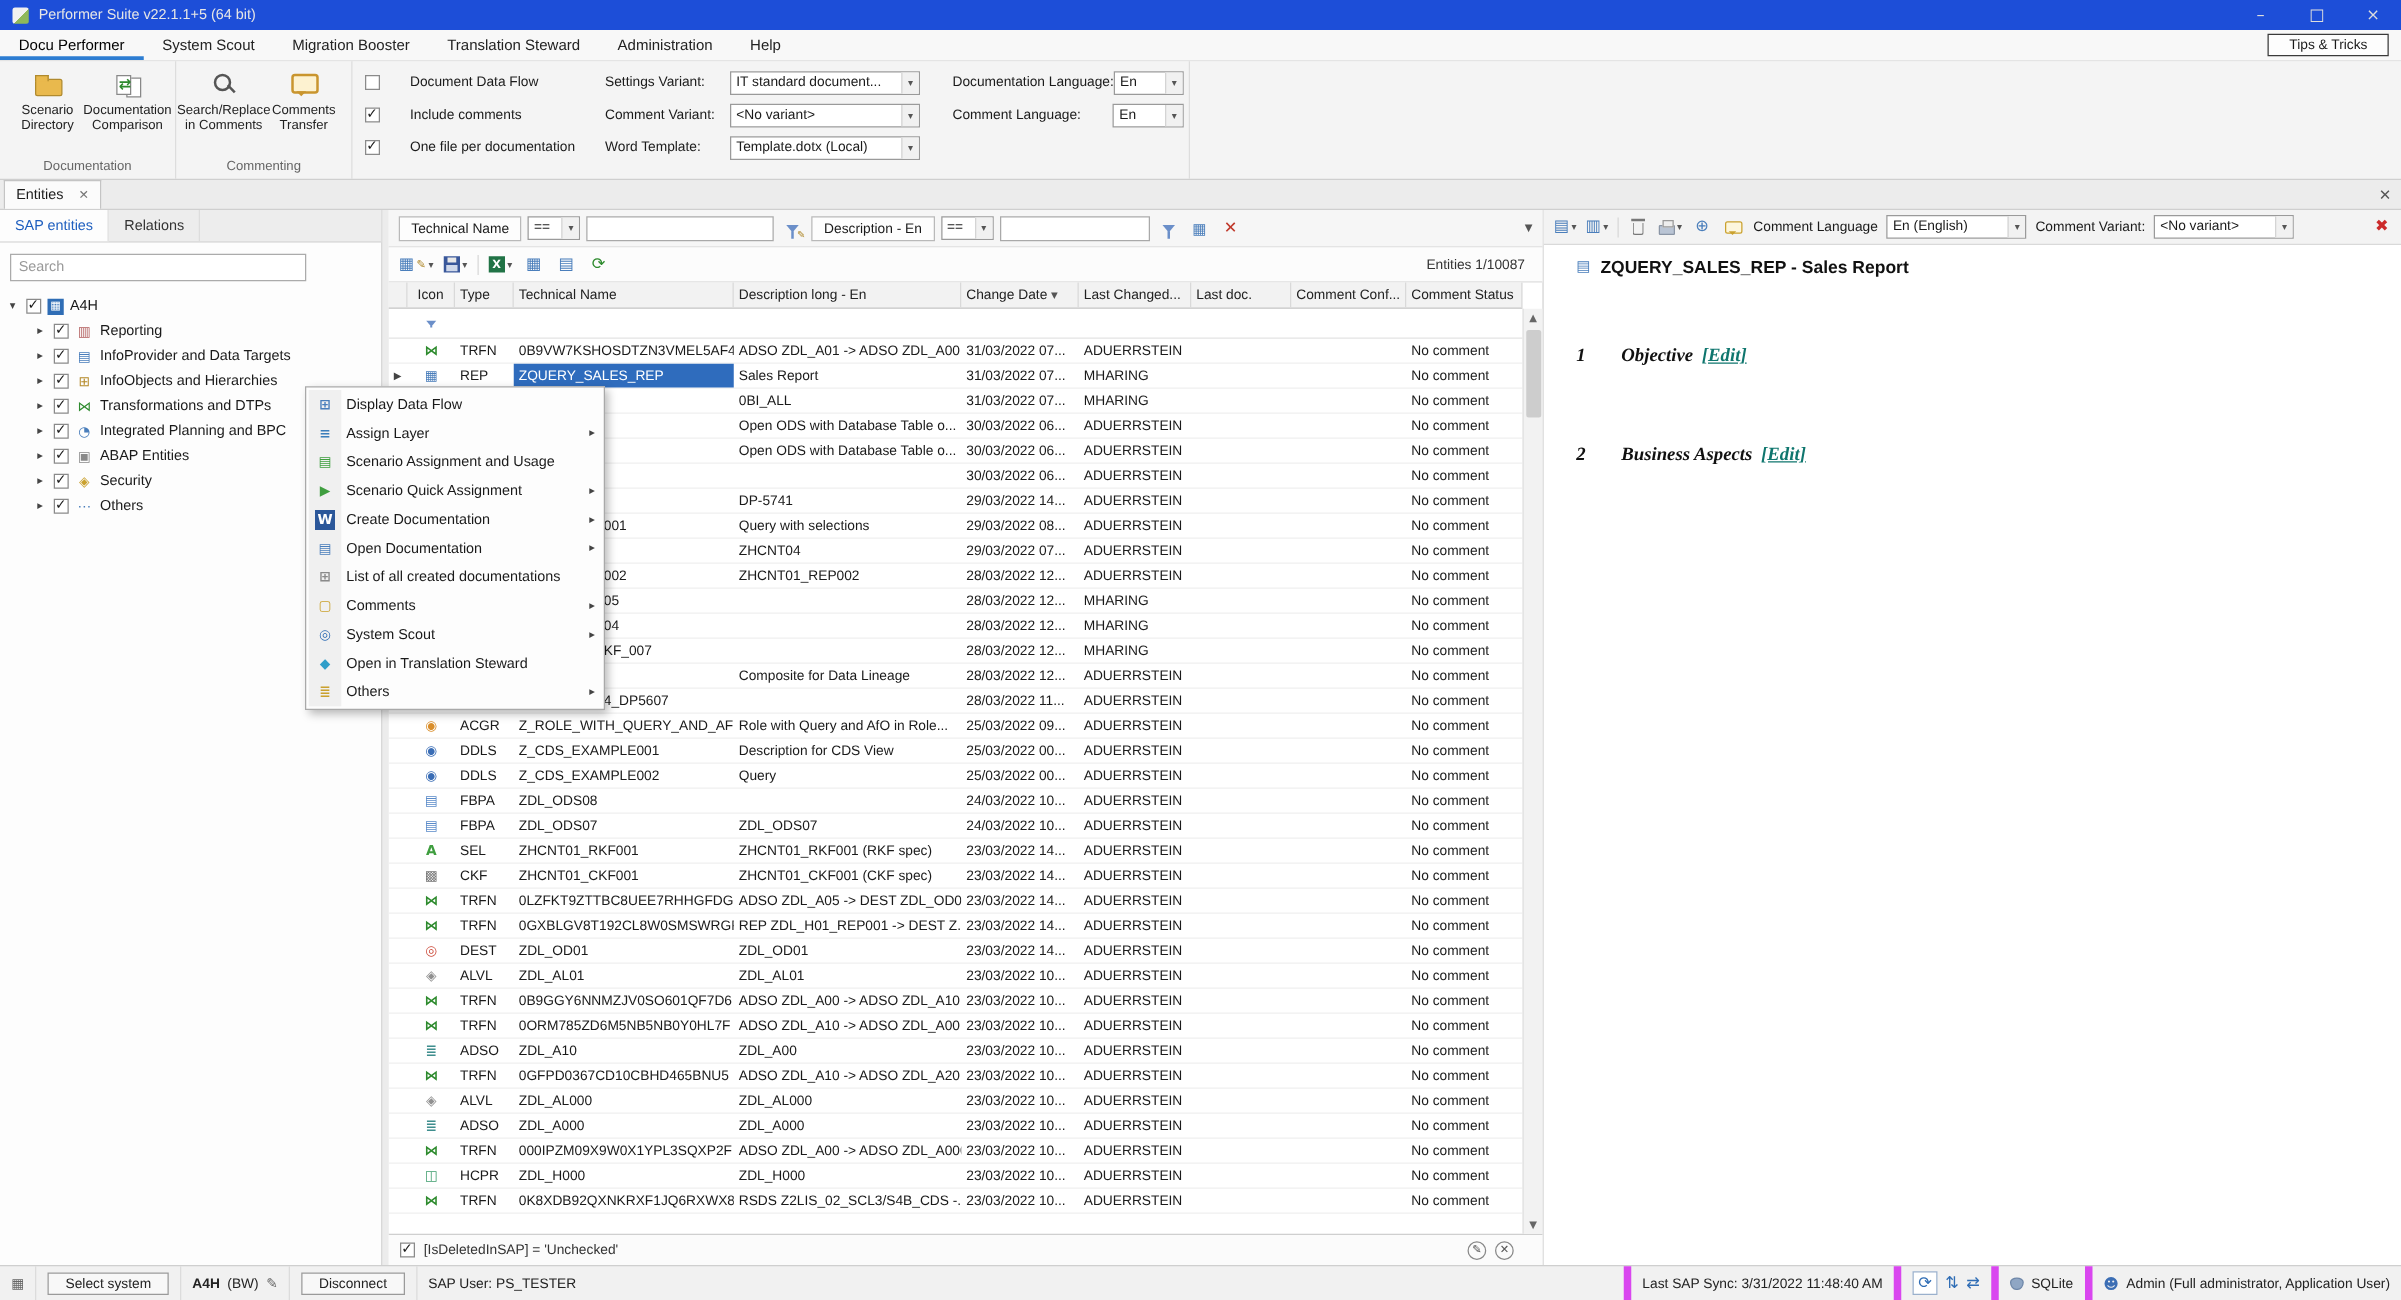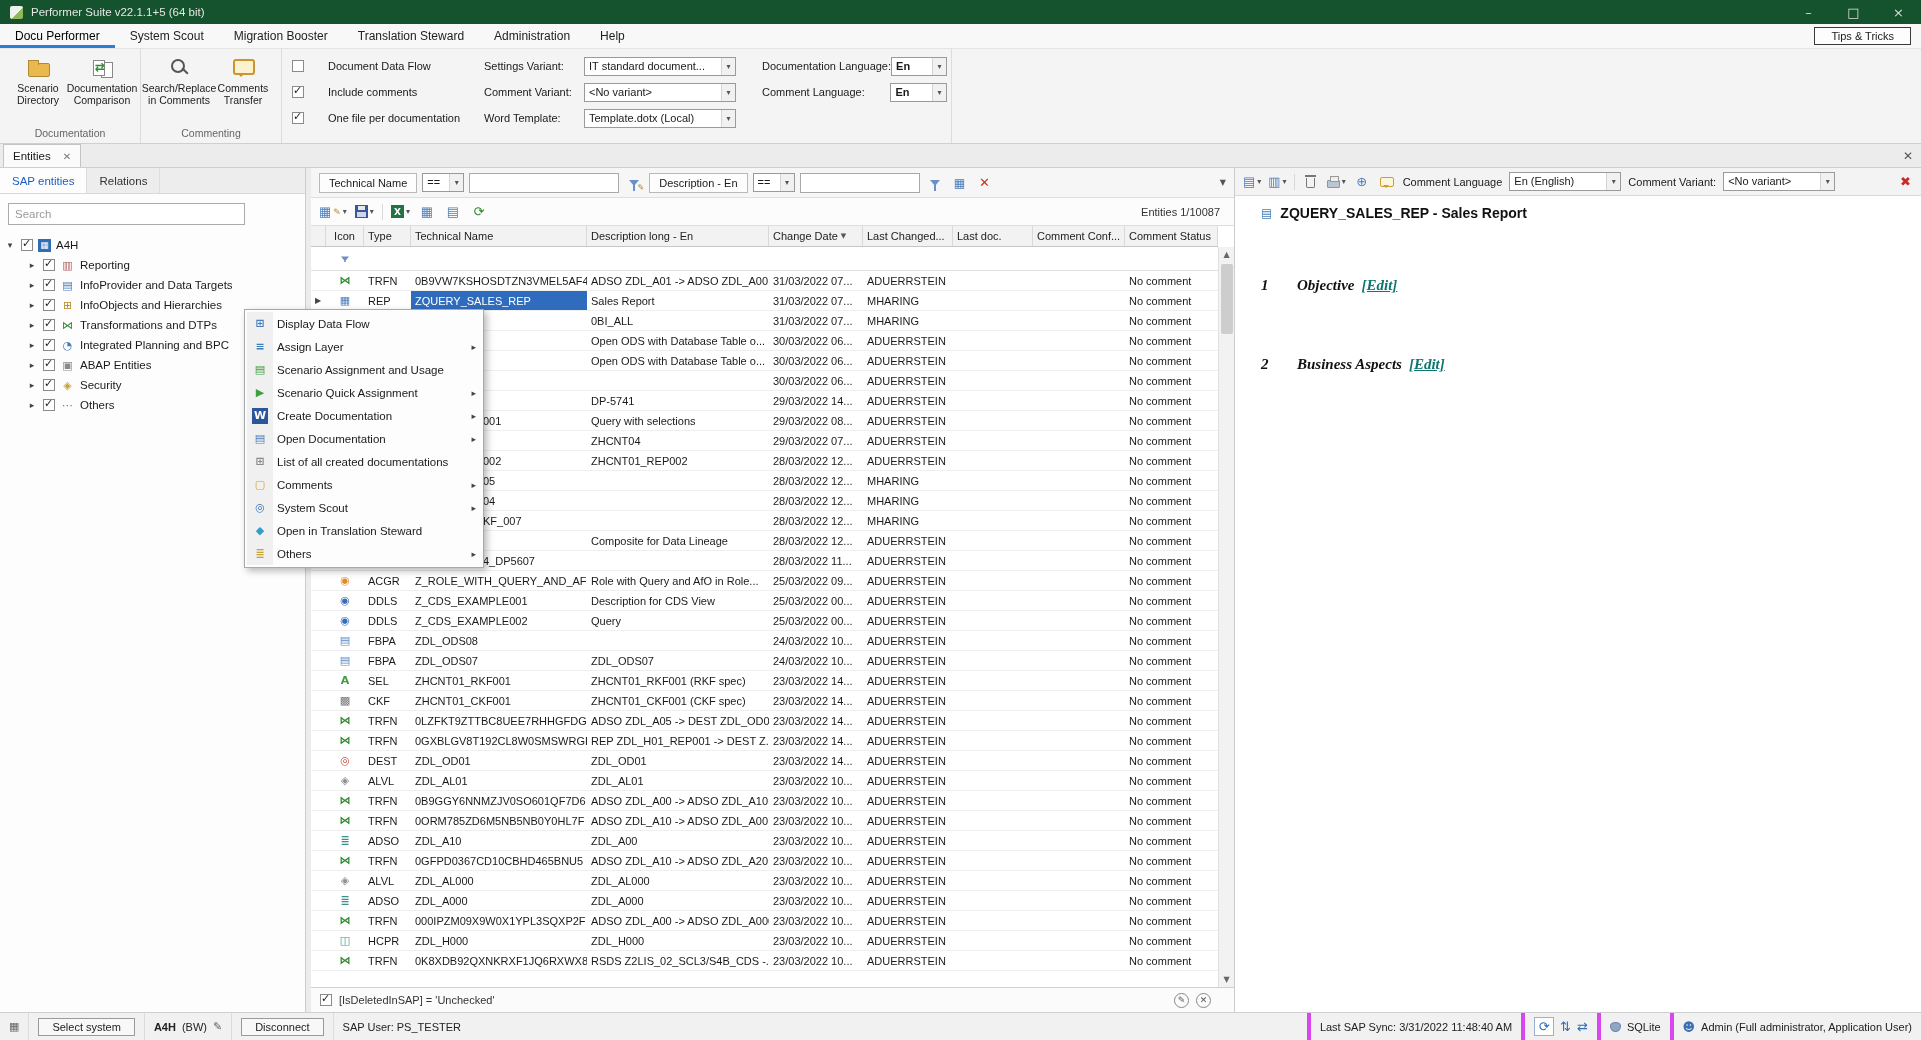--- a/index.html
+++ b/index.html
@@ -1,21 +1,21 @@
 <!DOCTYPE html>
 <html><head>
 <meta charset="utf-8">
 <style>
   *{margin:0;padding:0;box-sizing:border-box;}
   html,body{width:1921px;height:1040px;}
   body{font-family:"Liberation Sans",sans-serif;font-size:12px;color:#1a1a1a;background:#e9e9e9;overflow:hidden;position:relative;}
   .glyph{font-family:"DejaVu Sans",sans-serif;}
 
   
-  .titlebar{position:absolute;top:0;left:0;right:0;height:24px;background:#14532d;color:#e6e6e6;display:flex;align-items:center;}
+  .titlebar{position:absolute;top:0;left:0;right:0;height:24px;background:#1d4ed8;color:#e6e6e6;display:flex;align-items:center;}
   .app-icon{width:13px;height:13px;margin:0 8px 0 10px;background:linear-gradient(135deg,#f0f0f0 55%,#8fb85a 55%);border-radius:2px;}
   .title-text{font-size:11.5px;}
   .win-controls{margin-left:auto;display:flex;height:100%;}
   .win-btn{width:45px;display:flex;align-items:center;justify-content:center;font-size:13px;color:#ddd;}
 
   
   .ribbon-tabs{position:absolute;top:24px;left:0;right:0;height:25px;background:#f8f8f8;display:flex;align-items:stretch;border-bottom:1px solid #e4e4e4;}
   .ribbon-tab{padding:0 15px;display:flex;align-items:center;font-size:12px;color:#222;}
   .ribbon-tab.active{box-shadow:inset 0 -3px 0 #2d7dd2;color:#000;}
   .tips-btn{margin-left:auto;align-self:center;margin-right:10px;border:1px solid #3a3a3a;background:#fdfdfd;padding:2px 16px;font-size:11px;}
@@ -40,21 +40,21 @@
   .qa-col{display:flex;flex-direction:column;gap:6px;}
   .qa-row{height:20px;display:flex;align-items:center;gap:24px;font-size:11px;white-space:nowrap;}
   .cb{position:relative;width:12px;height:12px;border:1px solid #8a8a8a;background:#fff;flex:none;}
   .checked > .cb::after,.checked .cb::after,.cb.on::after{content:"✓";position:absolute;left:0;top:-3px;font-size:11px;color:#1a1a1a;font-family:"DejaVu Sans",sans-serif;}
   .fieldrow{display:flex;align-items:center;height:20px;}
   .flabel{width:100px;font-size:11px;white-space:nowrap;}
   .flabel.wide{width:132px;}
   .select{height:19px;border:1px solid #9a9a9a;background:#fff;display:flex;align-items:stretch;font-size:11px;position:relative;}
   .select .sval{flex:1;overflow:hidden;white-space:nowrap;padding:2px 2px 0 4px;}
   .select .sarrow{width:14px;display:flex;align-items:center;justify-content:center;font-size:8px;color:#555;background:#f1f1f1;border-left:1px solid #d4d4d4;font-family:"DejaVu Sans",sans-serif;}
-  .w152{width:152px;}.w46{width:58px;font-weight:bold;}.w110{width:112px;}.w42{width:42px;}
+  .w152{width:152px;}.w46{width:58px;}.w110{width:112px;}.w42{width:42px;}
 
   
   .doc-tabs{position:absolute;top:144px;left:0;right:0;height:24px;background:#ececec;border-bottom:1px solid #cfcfcf;display:flex;align-items:flex-end;}
   .doc-tab{height:23px;background:#fbfbfb;border:1px solid #c4c4c4;border-bottom:none;display:flex;align-items:center;padding:0 9px;gap:12px;margin-left:3px;font-size:11.5px;}
   .tclose{color:#777;font-size:10px;font-family:"DejaVu Sans",sans-serif;}
   .far-close{margin-left:auto;align-self:center;margin-right:8px;color:#555;font-family:"DejaVu Sans",sans-serif;}
 
   
   .main{position:absolute;top:168px;left:0;right:0;bottom:28px;display:flex;background:#e9e9e9;}
   .left-panel{width:306px;background:#fdfdfd;border-right:1px solid #cccccc;display:flex;flex-direction:column;}
@@ -140,21 +140,21 @@
   .ctx{position:absolute;left:244px;top:309px;width:240px;background:#fdfdfd;border:1px solid #a9a9a9;box-shadow:3px 3px 7px rgba(0,0,0,.28);padding:2px;z-index:60;}
   .ctx::before{content:"";position:absolute;left:2px;top:2px;bottom:2px;width:26px;background:#f0f0f0;}
   .ctx-item{height:23px;display:flex;align-items:center;gap:9px;padding:0 5px;font-size:11.5px;position:relative;color:#1a1a1a;}
   .cicon{width:16px;height:16px;display:flex;align-items:center;justify-content:center;font-size:11px;font-weight:bold;font-family:"DejaVu Sans",sans-serif;flex:none;}
   .carrow{margin-left:auto;font-size:9px;color:#444;font-family:"DejaVu Sans",sans-serif;}
 
   
   .statusbar{position:absolute;left:0;right:0;bottom:0;height:28px;background:#f1f1f1;border-top:1px solid #cfcfcf;display:flex;align-items:center;font-size:11px;color:#222;}
   .sb-seg{display:flex;align-items:center;gap:6px;padding:0 9px;height:100%;border-right:1px solid #dcdcdc;white-space:nowrap;}
   .sb-right{margin-left:auto;display:flex;align-items:center;height:100%;}
-  .sb-right .sb-seg{border-right:none;border-left:4px solid #d946ef;}
+  .sb-right .sb-seg{border-right:none;border-left:6px solid #d946ef;}
   .sb-btn{border:1px solid #9a9a9a;background:#f8f8f8;padding:2px 13px;font-size:11px;}
   .sb-bold{font-weight:bold;}
   .sb-icn{font-family:"DejaVu Sans",sans-serif;color:#666;}
   .sb-blue{color:#2f6db5;font-family:"DejaVu Sans",sans-serif;font-size:13px;}
   .sb-refresh{border:1px solid #9ab0cc;background:#fff;width:20px;height:19px;display:flex;align-items:center;justify-content:center;}
   .i-db{width:11px;height:10px;background:#8fa6c4;border-radius:50% 50% 45% 45% / 35% 35% 60% 60%;border:1px solid #6d86a8;}
   .i-user{color:#3c6eb4;font-family:"DejaVu Sans",sans-serif;font-size:12px;}
 </style>
 </head>
 <body>

